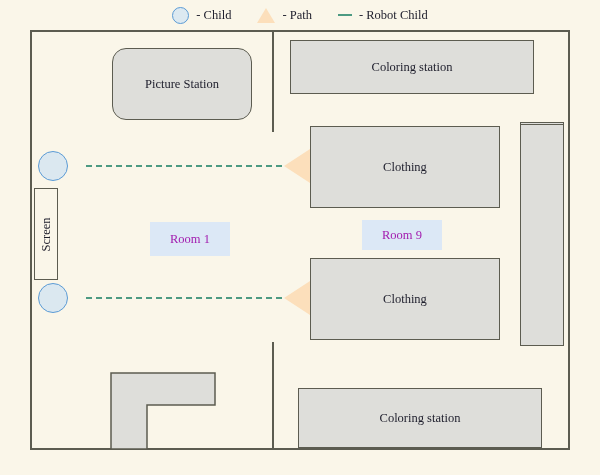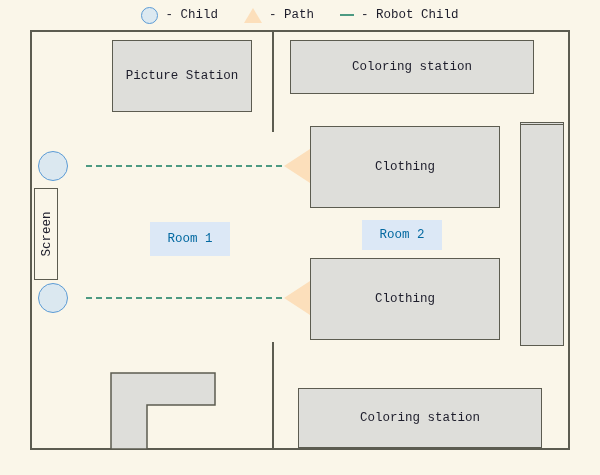--- a/index.html
+++ b/index.html
@@ -12,21 +12,20 @@
     height: 475px;
     font-family: "Liberation Serif", "DejaVu Serif", serif;
     overflow: hidden;
     position: relative;
   }
   #stage {
     position: relative;
     width: 584px;
     height: 475px;
     background: #faf6e9;
-    font-family: Liberation Mono, monospace;
   }
 
   
   .legend {
     position: absolute;
     left: 0;
     top: 0;
     width: 600px;
     height: 30px;
     display: flex;
@@ -111,21 +110,21 @@
     color: #1d1d2b;
   }
 
   .room-label {
     position: absolute;
     background: #dce8f6;
     display: flex;
     align-items: center;
     justify-content: center;
     font-size: 12.5px;
-    color: #0369a1;
+    color: #a21caf;
   }
 
   .child {
     position: absolute;
     border-radius: 50%;
     background: #dbe8f0;
     border: 1.8px solid #5b9bd5;
     box-sizing: border-box;
   }
 
@@ -173,21 +172,21 @@
     </div>
 
   </div>
 
   <div class="plan">
 
     <div class="wall" style="left:240px; top:0px; width:2px; height:100px;"></div>
 
     <div class="wall" style="left:240px; top:310px; width:2px; height:108px;"></div>
 
-    <div class="furn" style="left:80px; top:8px; width:140px; height:72px;">
+    <div class="furn" style="left:80px; top:16px; width:140px; height:72px;border-radius:14px;">
       <span>Picture Station</span>
     </div>
 
     <div class="furn" style="left:258px; top:8px; width:244px; height:54px;">
       <span>Coloring station</span>
     </div>
 
     <div class="furn plain" style="left:488px; top:90px; width:44px; height:28px;"></div>
 
     <div class="furn plain" style="left:488px; top:92px; width:44px; height:222px;"></div>
@@ -212,21 +211,21 @@
 
     <div class="screen-box" style="left:2px; top:156px; width:24px; height:92px;">
       <span class="screen-label">Screen</span>
     </div>
 
     <div class="room-label" style="left:118px; top:190px; width:80px; height:34px;">
       <span>Room 1</span>
     </div>
 
     <div class="room-label" style="left:330px; top:188px; width:80px; height:30px;">
-      <span>Room 2</span>
+      <span>Room 9</span>
     </div>
 
     <div class="path" style="left:54px; top:133px; width:196px;"></div>
 
     <div class="path" style="left:54px; top:265px; width:196px;"></div>
 
     <div class="child" style="left:6px; top:119px; width:30px; height:30px;"></div>
 
     <div class="child" style="left:6px; top:251px; width:30px; height:30px;"></div>
 

